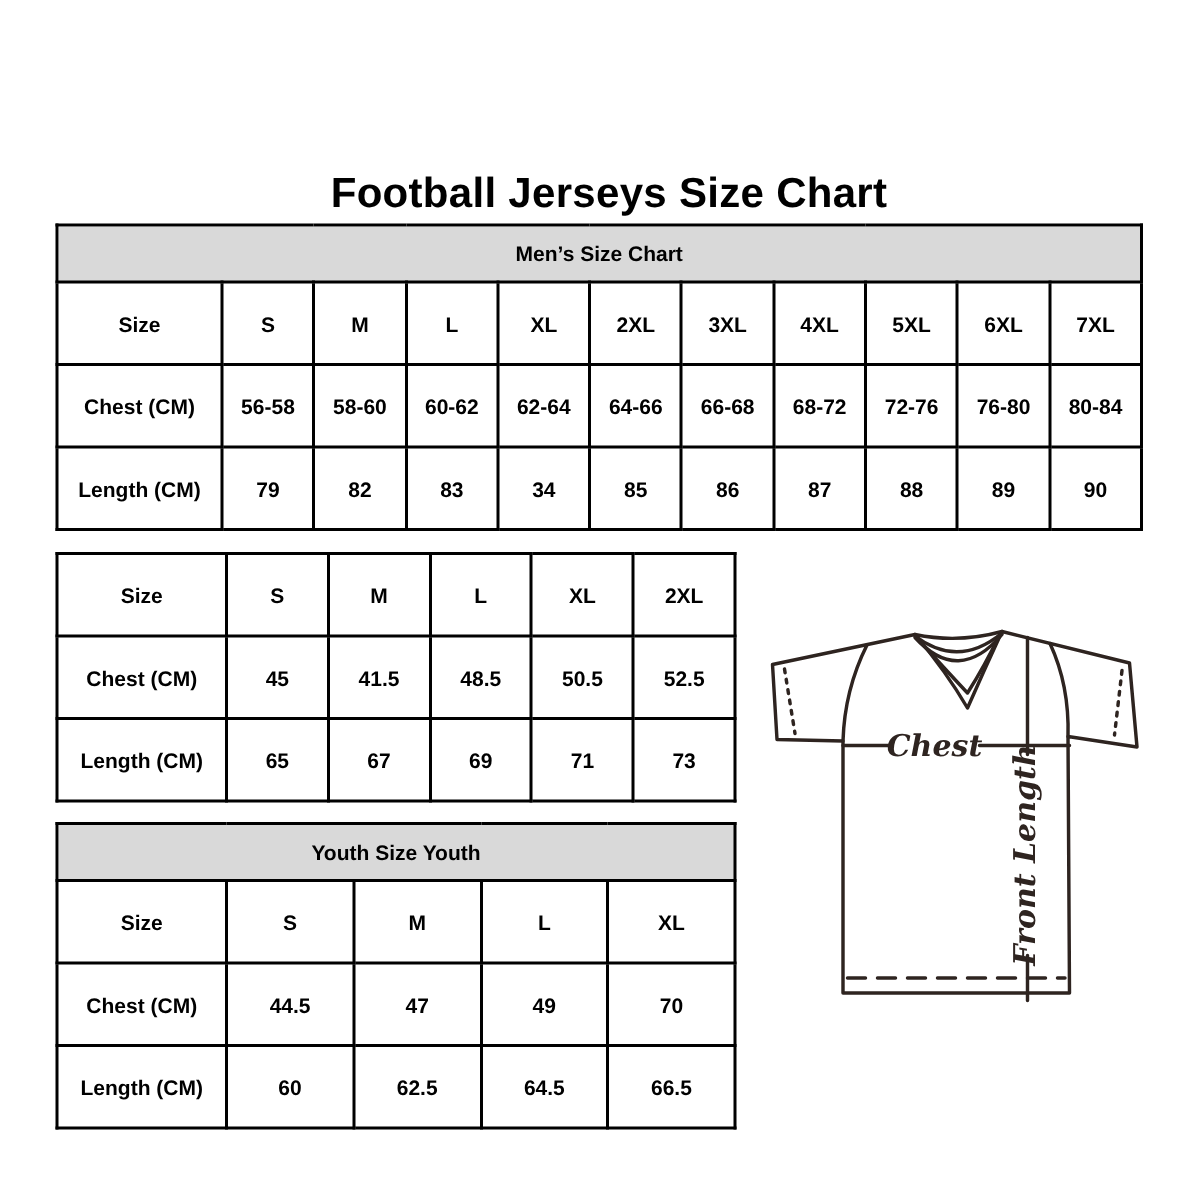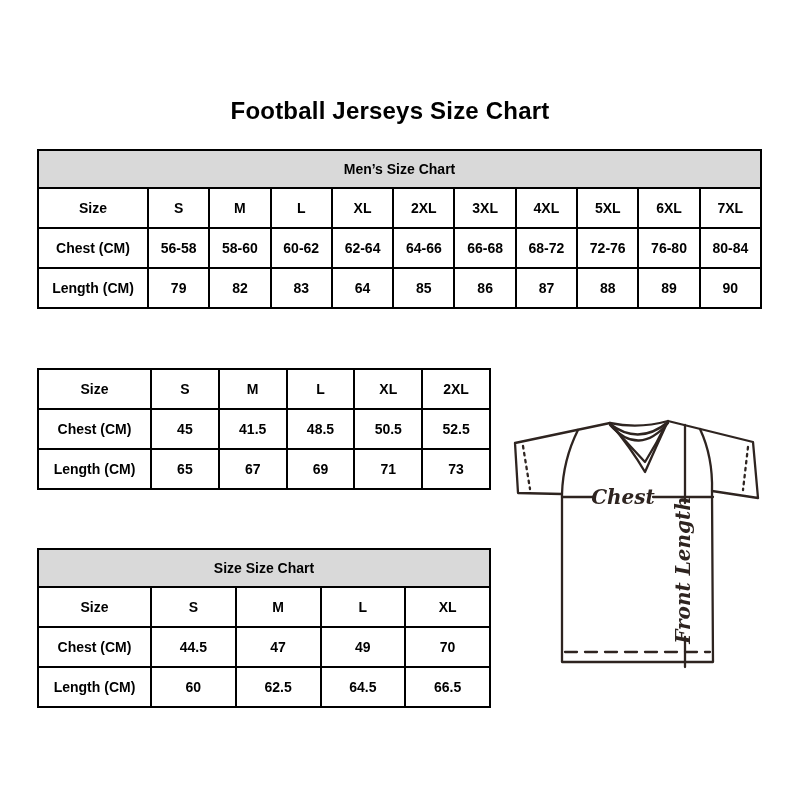--- a/index.html
+++ b/index.html
@@ -1,20 +1,20 @@
 <!DOCTYPE html>
 <html style="--header_bg: #d9d9d9; --table_border: #000000; --text: #000000; --diagram_stroke: #2e2420;"><head>
 <meta charset="utf-8">
 <style>
   html,body{margin:0;padding:0}
   body{width:800px;height:800px;position:relative;background:#ffffff;font-family:"Liberation Sans",sans-serif;overflow:hidden}
-  .page-title{position:absolute;top:98px;left:30px;width:720px;margin:0;text-align:center;font-size:24px;line-height:1.1;font-weight:bold;color:var(--text,#000);letter-spacing:.2px}
+  .page-title{position:absolute;top:98px;left:30px;width:720px;margin:16px;text-align:center;font-size:28px;line-height:1.1;font-weight:bold;color:var(--text,#000);letter-spacing:.2px}
   table.size-table{position:absolute;border-collapse:collapse;table-layout:fixed;background:#fff}
   .size-table td{border:2px solid var(--table_border,#000);text-align:center;vertical-align:middle;font-weight:bold;font-size:14px;color:var(--text,#000);padding:0;white-space:nowrap;overflow:hidden}
-  .size-table tr{height:40px}
+  .size-table tr{height:55px}
   .size-table tr.title-row{height:38px}
   .size-table td.table-title{background:var(--header_bg,#d9d9d9);font-size:14px}
   #men-table{left:37px;top:149px;width:725px}
   #women-table{left:37px;top:368px;width:454px}
   #youth-table{left:37px;top:548px;width:454px}
   #jersey{position:absolute;left:505px;top:405px}
   .diagram-label{font-family:"DejaVu Serif",serif;font-style:italic;font-weight:bold;font-size:20px;fill:var(--diagram_stroke,#2e2420)}
 </style>
 </head>
 <body>
@@ -64,21 +64,21 @@
           <td>68-72</td>
           <td>72-76</td>
           <td>76-80</td>
           <td>80-84</td>
         </tr>
         <tr>
           <td>Length (CM)</td>
           <td>79</td>
           <td>82</td>
           <td>83</td>
-          <td>64</td>
+          <td>34</td>
           <td>85</td>
           <td>86</td>
           <td>87</td>
           <td>88</td>
           <td>89</td>
           <td>90</td>
         </tr>
       </tbody>
     </table>
   <table id="women-table" class="size-table">
@@ -120,21 +120,21 @@
   <table id="youth-table" class="size-table">
       <colgroup>
         <col style="width: 113px;">
         <col>
         <col>
         <col>
         <col>
       </colgroup>
       <tbody>
         <tr class="title-row">
-          <td colspan="5" class="table-title">Size Size Chart</td>
+          <td colspan="5" class="table-title">Youth Size Youth</td>
         </tr>
         <tr>
           <td>Size</td>
           <td>S</td>
           <td>M</td>
           <td>L</td>
           <td>XL</td>
         </tr>
         <tr>
           <td>Chest (CM)</td>

